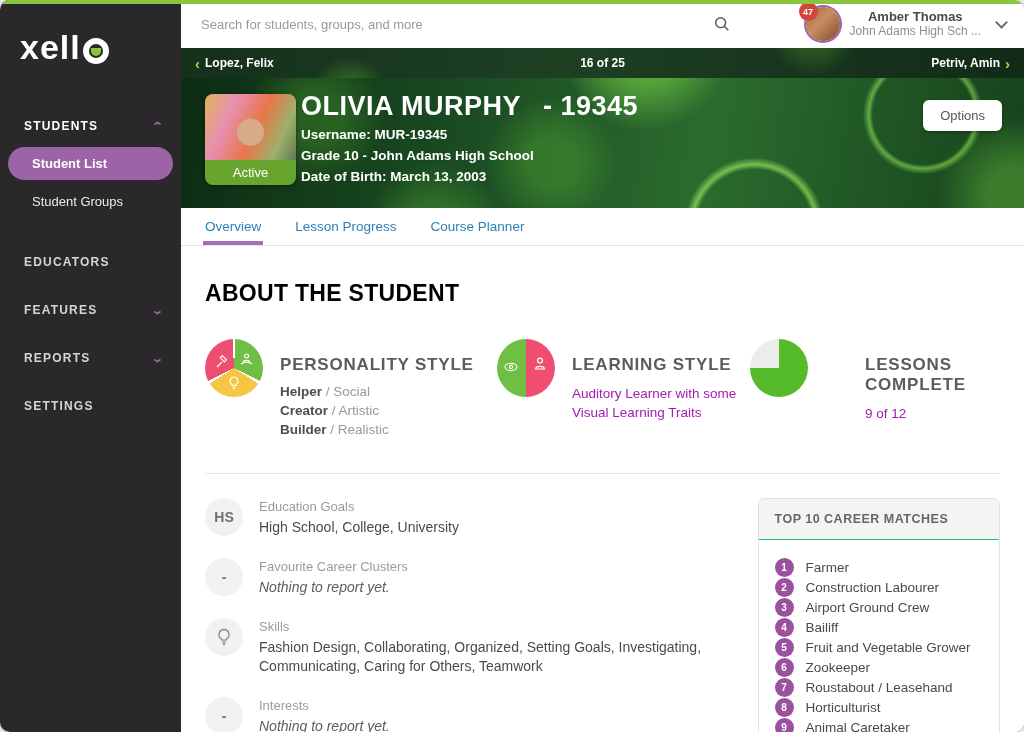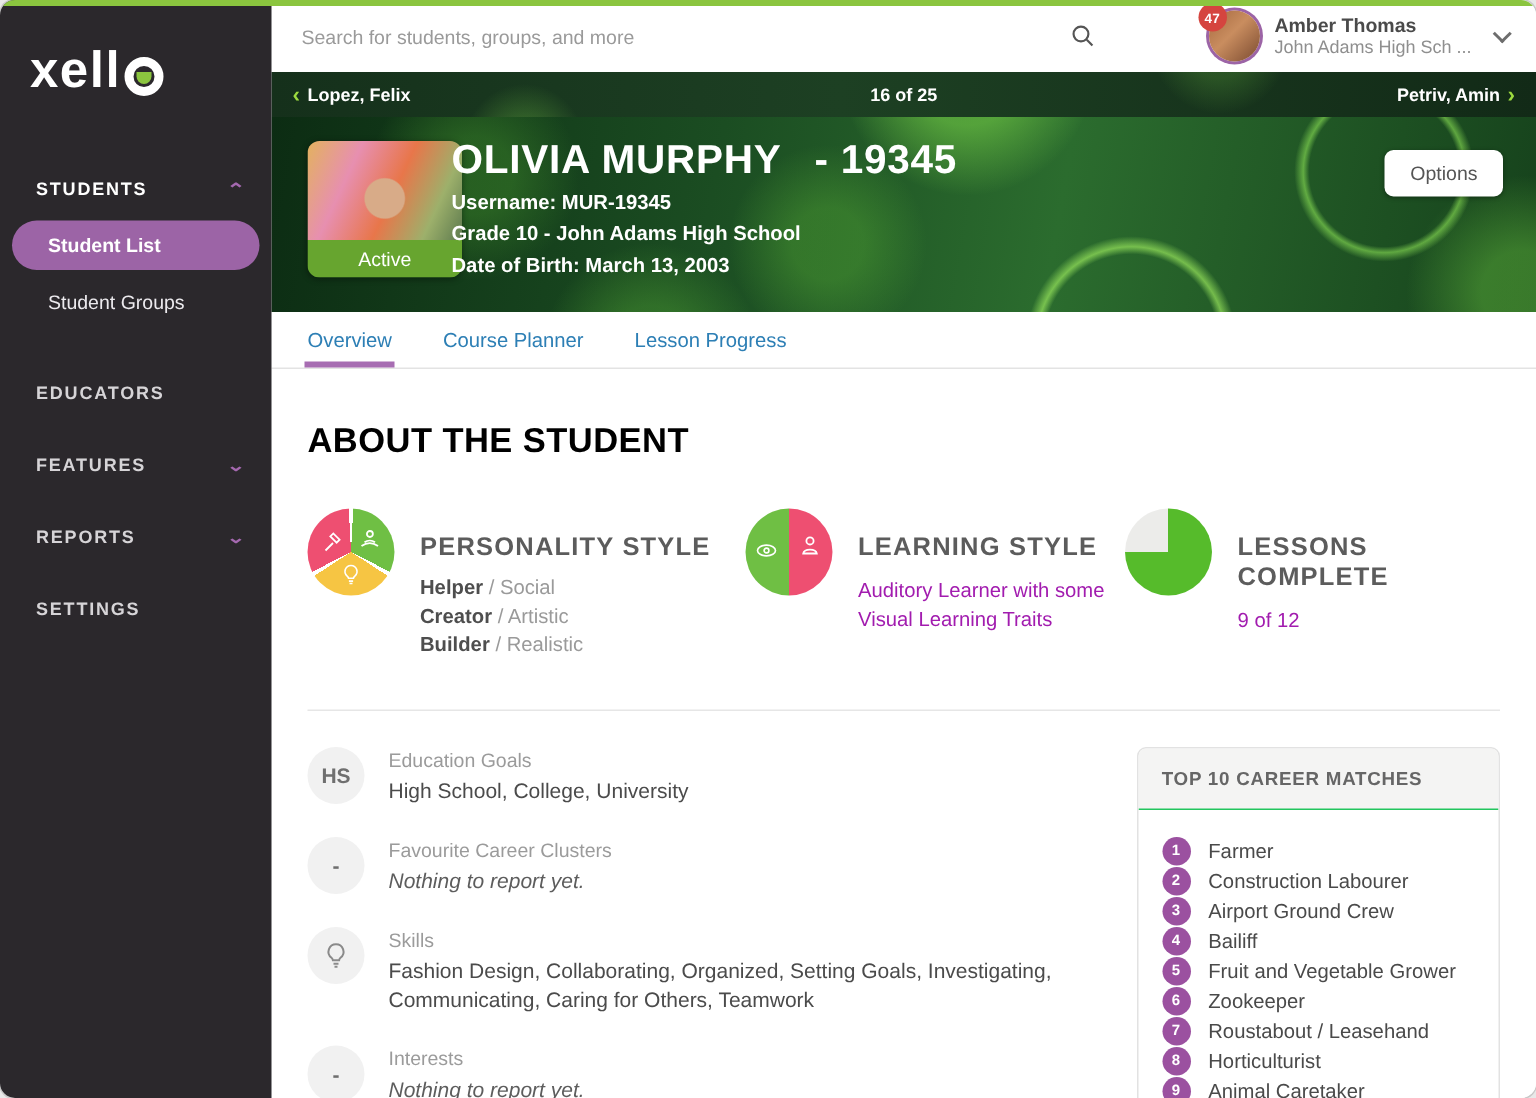--- a/index.html
+++ b/index.html
@@ -20,21 +20,21 @@
   .side-sub { padding:14px 0 6px 32px; font-size:13px; color:#eceaee; cursor:pointer; }
 
   
   .main { position:absolute; left:181px; top:0; width:843px; height:732px; }
 
   .topbar { display:flex; align-items:center; height:48px; background:#fff; padding:0 14px 0 20px; }
   .search-zone { display:flex; align-items:center; width:530px; }
   .search-input { flex:1; border:none; outline:none; font-size:13px; color:#444; font-family:"Liberation Sans", sans-serif; }
   .search-input::placeholder { color:#9a9a9a; }
   .search-icon { width:18px; height:18px; margin-left:8px; cursor:pointer; }
-  .user-zone { margin-left:auto; display:flex; align-items:center; cursor:pointer; }
+  .user-zone { margin-left:auto; display:flex; align-items:center; cursor:pointer;text-align:center; }
   .avatar-wrap { position:relative; width:34px; height:34px; }
   .avatar { width:34px; height:34px; border-radius:50%; background:linear-gradient(135deg,#a5683f 0%,#c98d5f 45%,#7a4a30 100%); box-shadow:0 0 0 2px #9c64a6; }
   .badge { position:absolute; top:-5px; left:-7px; min-width:19px; height:19px; border-radius:10px; background:#d5453f; color:#fff; font-size:9px; font-weight:bold; display:flex; align-items:center; justify-content:center; padding:0 3px; }
   .user-text { margin-left:10px; line-height:15px; }
   .user-name { font-size:13px; font-weight:bold; color:#4a4a4a; }
   .user-org { font-size:12px; color:#8f8f8f; }
   .chev-down { width:9px; height:9px; border-right:2px solid #6d6d6d; border-bottom:2px solid #6d6d6d; transform:rotate(45deg); margin:-4px 4px 0 16px; }
 
   .navstrip { display:flex; align-items:center; height:30px; padding:0 14px; background:
       radial-gradient(circle at 20% 160%, rgba(120,210,70,.25) 0 18px, transparent 40px),
@@ -49,42 +49,42 @@
 
   .hero { position:relative; height:130px; background:
       radial-gradient(circle at 88% 28%, rgba(140,230,80,0) 50px, rgba(150,240,90,.55) 54px, rgba(140,230,80,0) 60px),
       radial-gradient(circle at 68% 115%, rgba(140,230,80,0) 58px, rgba(170,250,100,.6) 63px, rgba(140,230,80,0) 70px),
       radial-gradient(circle at 55% -25%, rgba(130,225,75,.5) 0 38px, transparent 85px),
       radial-gradient(circle at 99% 90%, rgba(110,205,65,.4) 0 28px, transparent 78px),
       radial-gradient(circle at 44% 65%, rgba(100,195,55,.3) 0 24px, transparent 66px),
       radial-gradient(circle at 16% 30%, rgba(70,150,45,.4) 0 26px, transparent 70px),
       radial-gradient(circle at 30% 120%, rgba(90,180,55,.35) 0 30px, transparent 72px),
       linear-gradient(100deg,#0c2c13 0%, #1b4d22 35%, #2b6c2e 62%, #16421c 100%); }
-  .photo-card { position:absolute; left:24px; top:16px; width:103px; border-radius:8px; overflow:hidden; box-shadow:0 1px 4px rgba(0,0,0,.4);text-align:center; }
+  .photo-card { position:absolute; left:24px; top:16px; width:91px; border-radius:8px; overflow:hidden; box-shadow:0 1px 4px rgba(0,0,0,.4);text-align:center; }
   .photo { height:66px; background:
       radial-gradient(circle at 50% 58%, #d8ab88 0 13px, transparent 14px),
       linear-gradient(115deg,#e3b25e 0%, #e78fb0 28%, #e8764a 55%, #9db06b 80%, #5d7a4e 100%); }
   .active-bar { height:25px; background:#67a52f; color:#fff; font-size:13px; display:flex; align-items:center; justify-content:center; }
   .hero-text { position:absolute; left:120px; top:13px; color:#fff; }
   .hero-name { font-size:27px; font-weight:bold; letter-spacing:.5px; }
   .hero-name .suffix { font-weight:bold; margin-left:22px; }
   .hero-line { font-size:13.5px; font-weight:600; margin-top:5px; line-height:16px; }
   .options-btn { position:absolute; right:22px; top:22px; background:#fff; border:none; border-radius:6px; padding:8px 17px; font-size:13px; color:#555; font-family:"Liberation Sans", sans-serif; cursor:pointer; box-shadow:0 1px 3px rgba(0,0,0,.35); }
 
   .tabs { display:flex; align-items:stretch; height:38px; background:#fff; border-bottom:1px solid #e3e3e3; padding-left:24px; gap:34px; }
   .tab { position:relative; display:flex; align-items:center; font-size:13.5px; color:#2d7fb5; cursor:pointer; }
   .tab.active::after { content:""; position:absolute; left:-2px; right:-2px; bottom:0; height:4px; background:#a76db2; }
 
   .content { padding:20px 24px 0 24px; background:#fff; }
   .about-title { margin-top:14px; font-size:23px; color:#000000; letter-spacing:.3px; }
   .about-title b { font-weight:800; }
 
   .stats-row { display:flex; margin-top:32px; }
   .stat { display:flex; }
-  .stat-1 { width:275px; } .stat-2 { width:270px;justify-content:flex-end; } .stat-3 { flex:1; }
+  .stat-1 { width:275px; } .stat-2 { width:270px;justify-content:flex-end; } .stat-3 { flex:1;gap:40px; }
   .pie { position:relative; width:58px; height:58px; border-radius:50%; flex-shrink:0; }
   .pie-personality { background:conic-gradient(from 0deg,#fff 0deg 3deg,#6fbf44 3deg 117deg,#fff 117deg 123deg,#f6c543 123deg 237deg,#fff 237deg 243deg,#ee4f71 243deg 357deg,#fff 357deg 360deg); }
   .pie-learning { background:conic-gradient(from 0deg,#ee4f71 0deg 180deg,#6fbf44 180deg 360deg); }
   .pie-lessons { background:conic-gradient(from 0deg,#56bb2b 0deg 270deg,#ececea 270deg 360deg); }
   .pie-ic { position:absolute; width:16px; height:16px; }
   .ic-hammer { left:9px; top:15px; } .ic-hand { right:9px; top:13px; } .ic-bulb { left:21px; bottom:6px; }
   .ic-eye { left:6px; top:21px; } .ic-person { right:7px; top:17px; }
   .stat-text { margin-left:17px; }
   .stat-head { font-size:17px; font-weight:bold; letter-spacing:.8px; color:#5c5c5c; margin-top:16px; }
   .stat-lines { margin-top:7px; font-size:13.5px; line-height:19px; color:#9a9a9a; }
@@ -192,22 +192,22 @@
         </div>
         <div class="hero-line">Username: MUR-19345</div>
         <div class="hero-line">Grade 10 - John Adams High School</div>
         <div class="hero-line">Date of Birth: March 13, 2003</div>
       </div>
       <button class="options-btn">Options</button>
     </section>
 
     <div class="tabs">
       <div class="tab active">Overview</div>
+      <div class="tab">Lesson Progress</div>
       <div class="tab">Course Planner</div>
-      <div class="tab">Lesson Progress</div>
     </div>
 
     <div class="content">
       <h2 class="about-title">
         <b>ABOUT</b><span> THE STUDENT</span>
       </h2>
 
       <div class="stats-row">
 
         <div class="stat stat-1">

